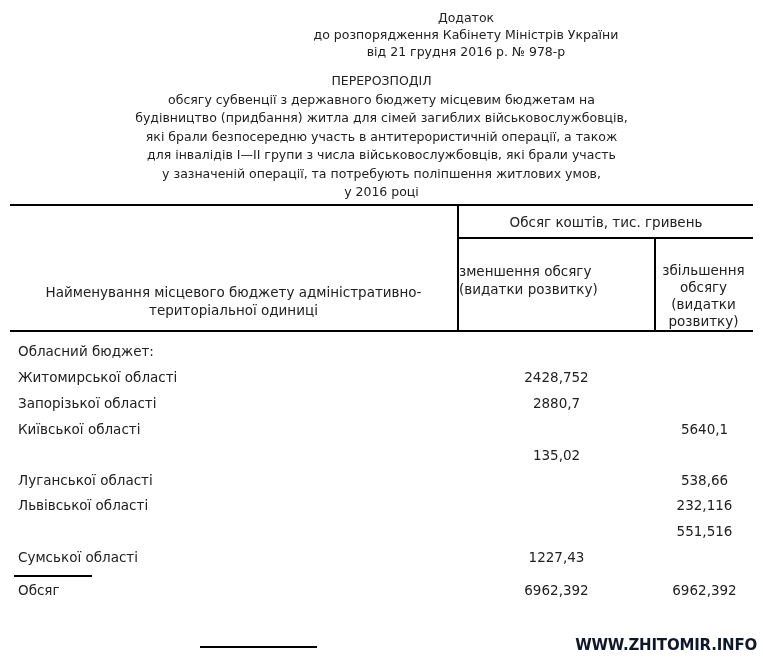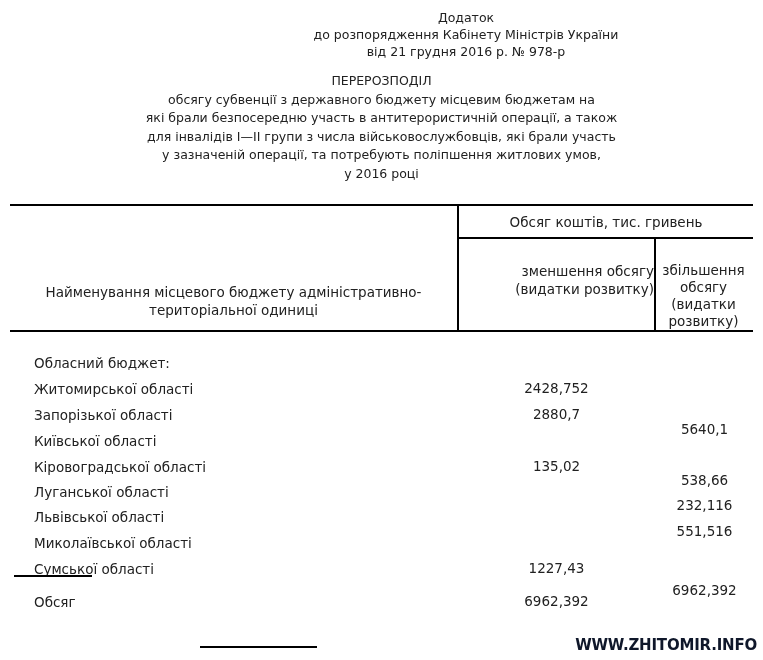--- a/index.html
+++ b/index.html
@@ -23,48 +23,49 @@
 
   
   .thead { top:204px; left:10px; width:743px; height:128px;
            border-top:2px solid #000; border-bottom:2px solid #000;
            display:flex; }
   .thead-left { width:447px; text-align:center; padding-top:77px; line-height:18px; }
   .thead-right { width:296px; border-left:2px solid #000; display:flex; flex-direction:column; }
   .group-cell { height:50px; border-bottom:2px solid #000;
                 display:flex; align-items:center; justify-content:center; }
   .sub-row { display:flex; flex:1; }
-  .sub1 { width:195px; text-align:right; padding-top:23px; line-height:18px; }
+  .sub1 { width:195px; text-align:left; padding-top:23px; line-height:18px; }
   .sub2 { width:97px; border-left:2px solid #000; text-align:center;
           padding-top:23px; line-height:17px; }
 
   
   .row { position:absolute; left:10px; width:743px; height:22px; }
-  .row .label { position:absolute; left:24px; white-space:nowrap;margin-top:12px; }
-  .row .dec   { position:absolute; left:449px; width:195px; text-align:center;margin-top:11px; }
+  .row .label { position:absolute; left:8px; white-space:nowrap; }
+  .row .dec   { position:absolute; left:449px; width:195px; text-align:center; }
   .row .inc   { position:absolute; left:646px; width:97px;  text-align:center; }
 
   .total-sep { top:575px; left:14px; width:78px; height:2px; background:#000; }
   .bottom-line { top:646px; left:200px; width:117px; height:2px; background:#000; }
 
   .watermark { top:636px; right:6px; font-weight:bold; font-size:15px;
                letter-spacing:-0.2px; color:#0f172a; white-space:nowrap; }
 </style>
 </head>
 <body>
 
 <div class="abs appendix">
   <div>Додаток</div>
   <div>до розпорядження Кабінету Міністрів України</div>
   <div>від 21 грудня 2016 р. № 978-р</div>
 </div>
 
 <div class="abs doc-title">
   <div>ПЕРЕРОЗПОДІЛ</div>
   <div>обсягу субвенції з державного бюджету місцевим бюджетам на</div>
+  <div>будівництво (придбання) житла для сімей загиблих військовослужбовців,</div>
   <div>які брали безпосередню участь в антитерористичній операції, а також</div>
   <div>для інвалідів І—ІІ групи з числа військовослужбовців, які брали участь</div>
   <div>у зазначеній операції, та потребують поліпшення житлових умов,</div>
   <div>у 2016 році</div>
 </div>
 
 <div class="abs thead">
   <div class="thead-left">
     <div>Найменування місцевого бюджету адміністративно-</div>
     <div>територіальної одиниці</div>
@@ -102,36 +103,34 @@
   <span class="label">Запорізької області</span>
   <span class="dec">2880,7</span>
   <span class="inc"></span>
 </div>
 <div class="row" style="top:421px">
   <span class="label">Київської області</span>
   <span class="dec"></span>
   <span class="inc">5640,1</span>
 </div>
 <div class="row" style="top:447px">
-  <span class="label">Кіровоградської області</span>
   <span class="dec">135,02</span>
   <span class="inc"></span>
 </div>
 <div class="row" style="top:472px">
   <span class="label">Луганської області</span>
   <span class="dec"></span>
   <span class="inc">538,66</span>
 </div>
 <div class="row" style="top:497px">
   <span class="label">Львівської області</span>
   <span class="dec"></span>
   <span class="inc">232,116</span>
 </div>
 <div class="row" style="top:523px">
-  <span class="label">Миколаївської області</span>
   <span class="dec"></span>
   <span class="inc">551,516</span>
 </div>
 <div class="row" style="top:549px">
   <span class="label">Сумської області</span>
   <span class="dec">1227,43</span>
   <span class="inc"></span>
 </div>
 
 <div class="abs total-sep"></div>

